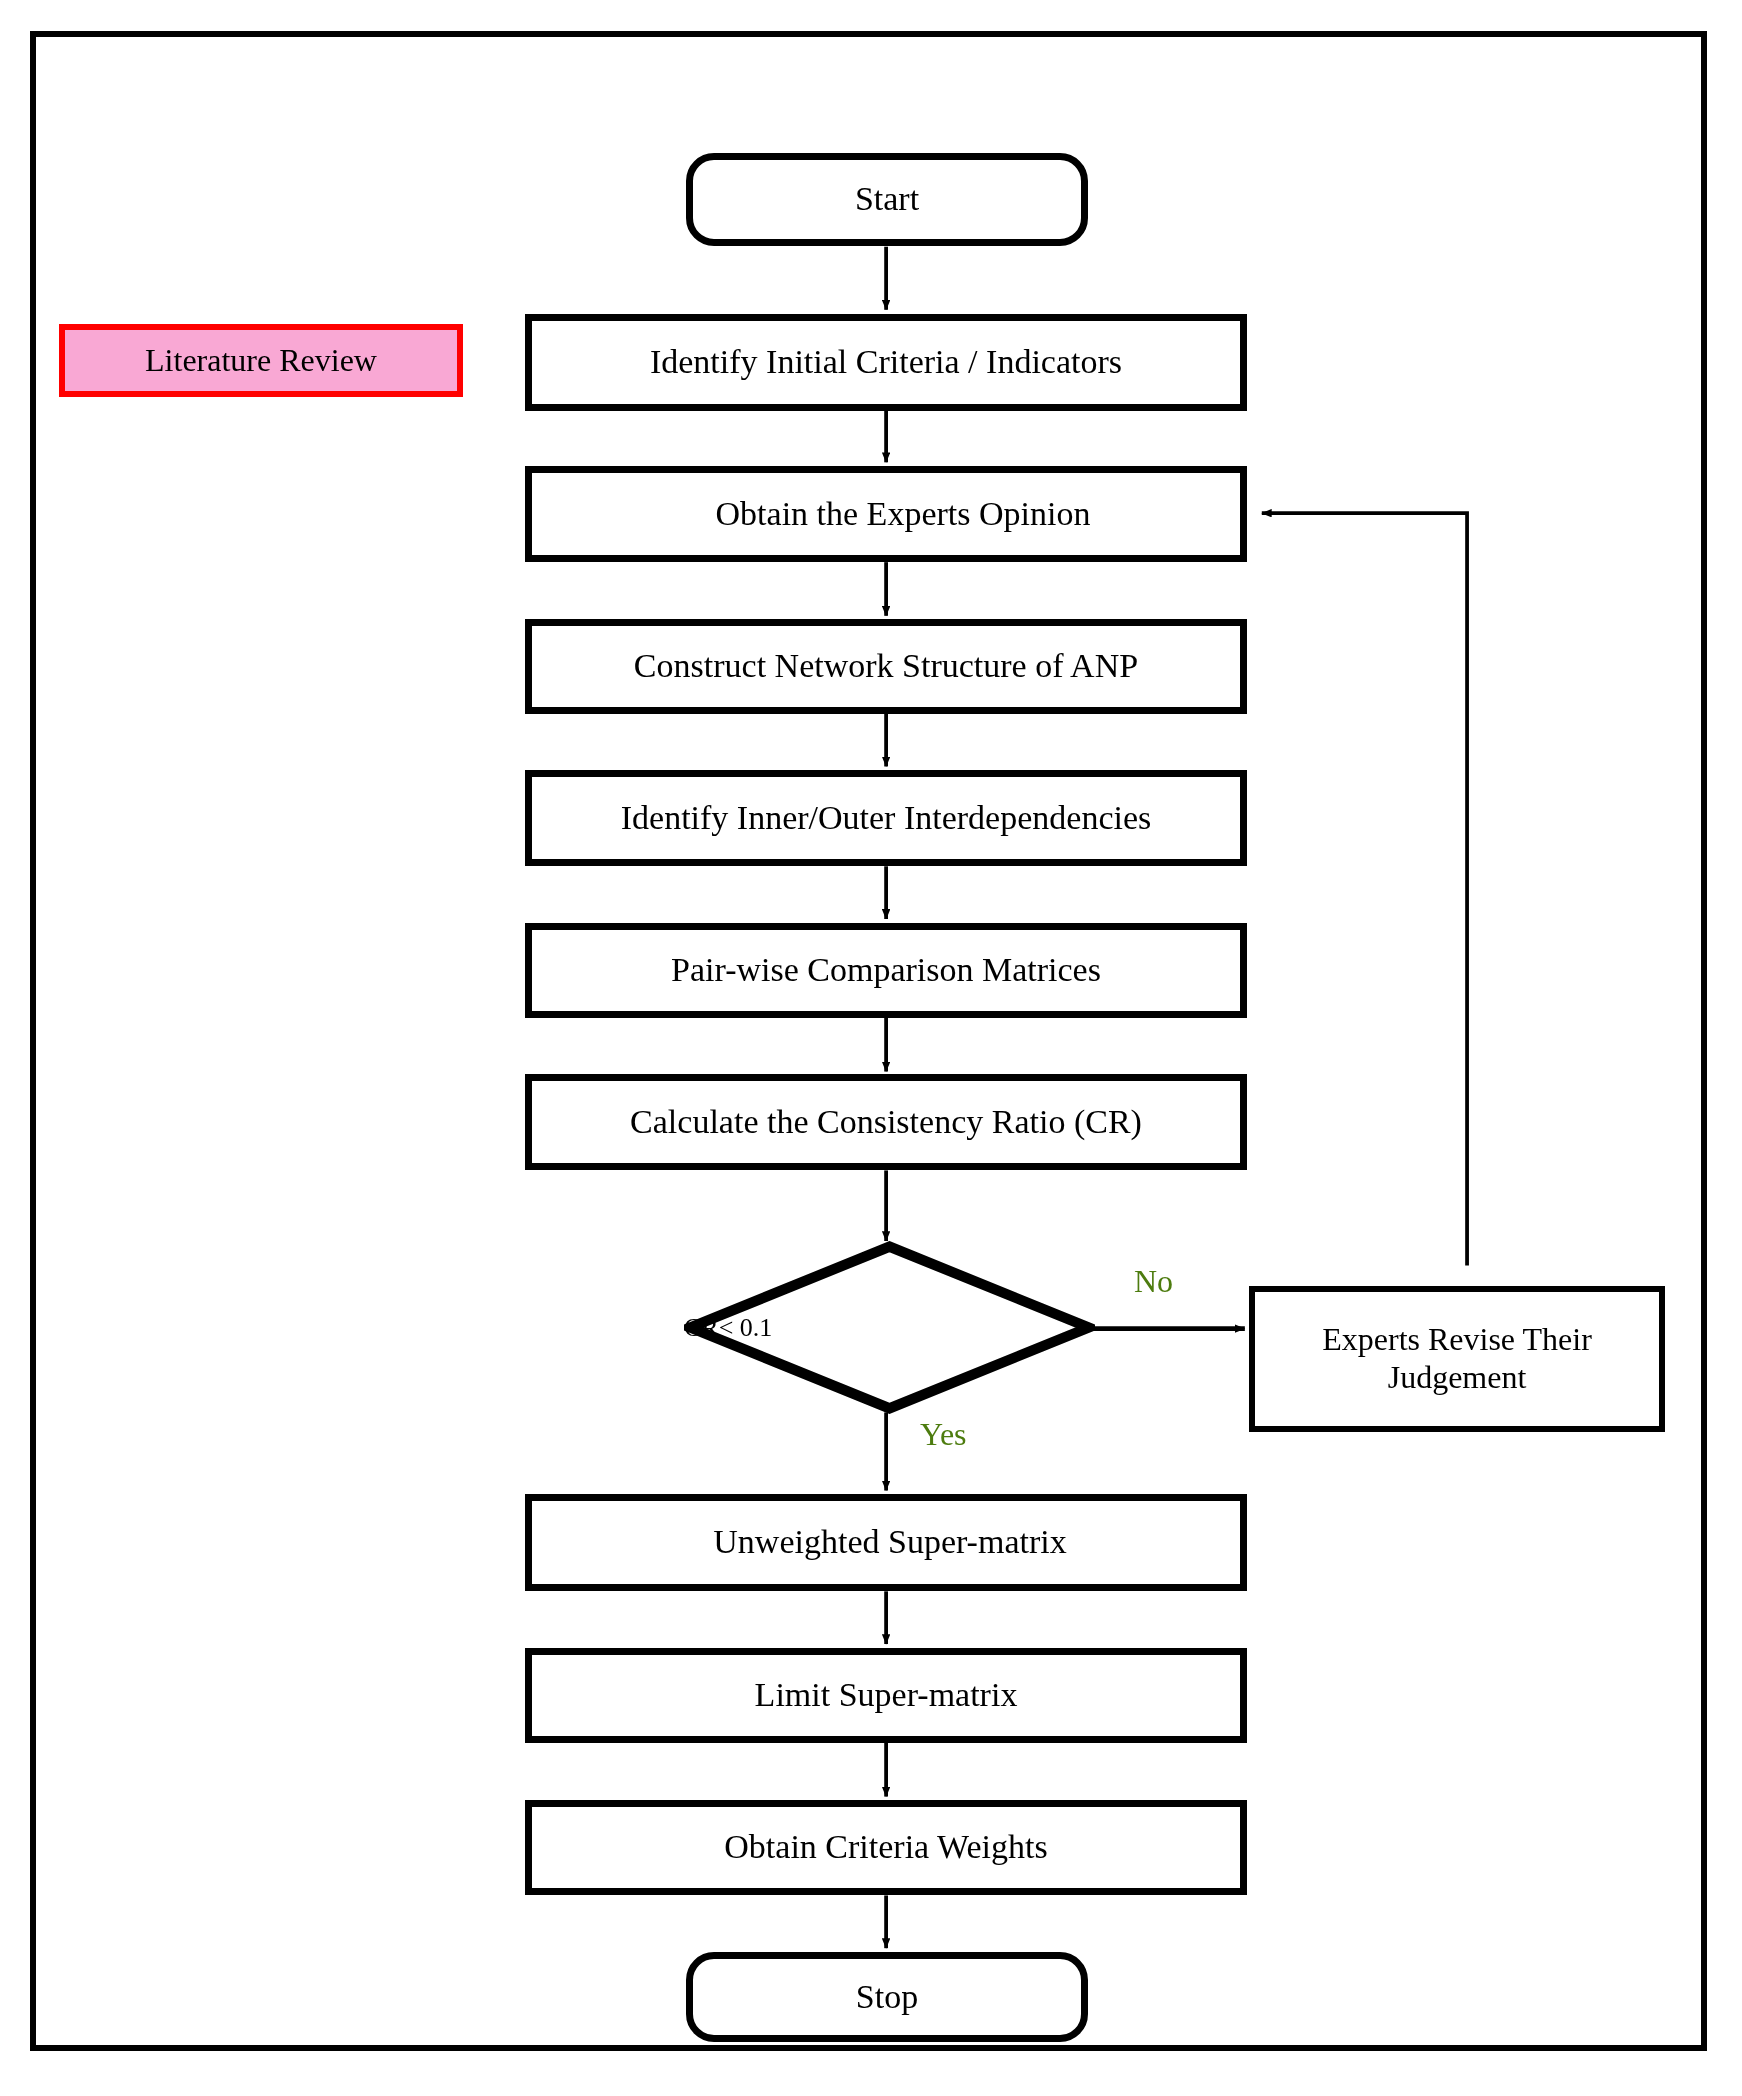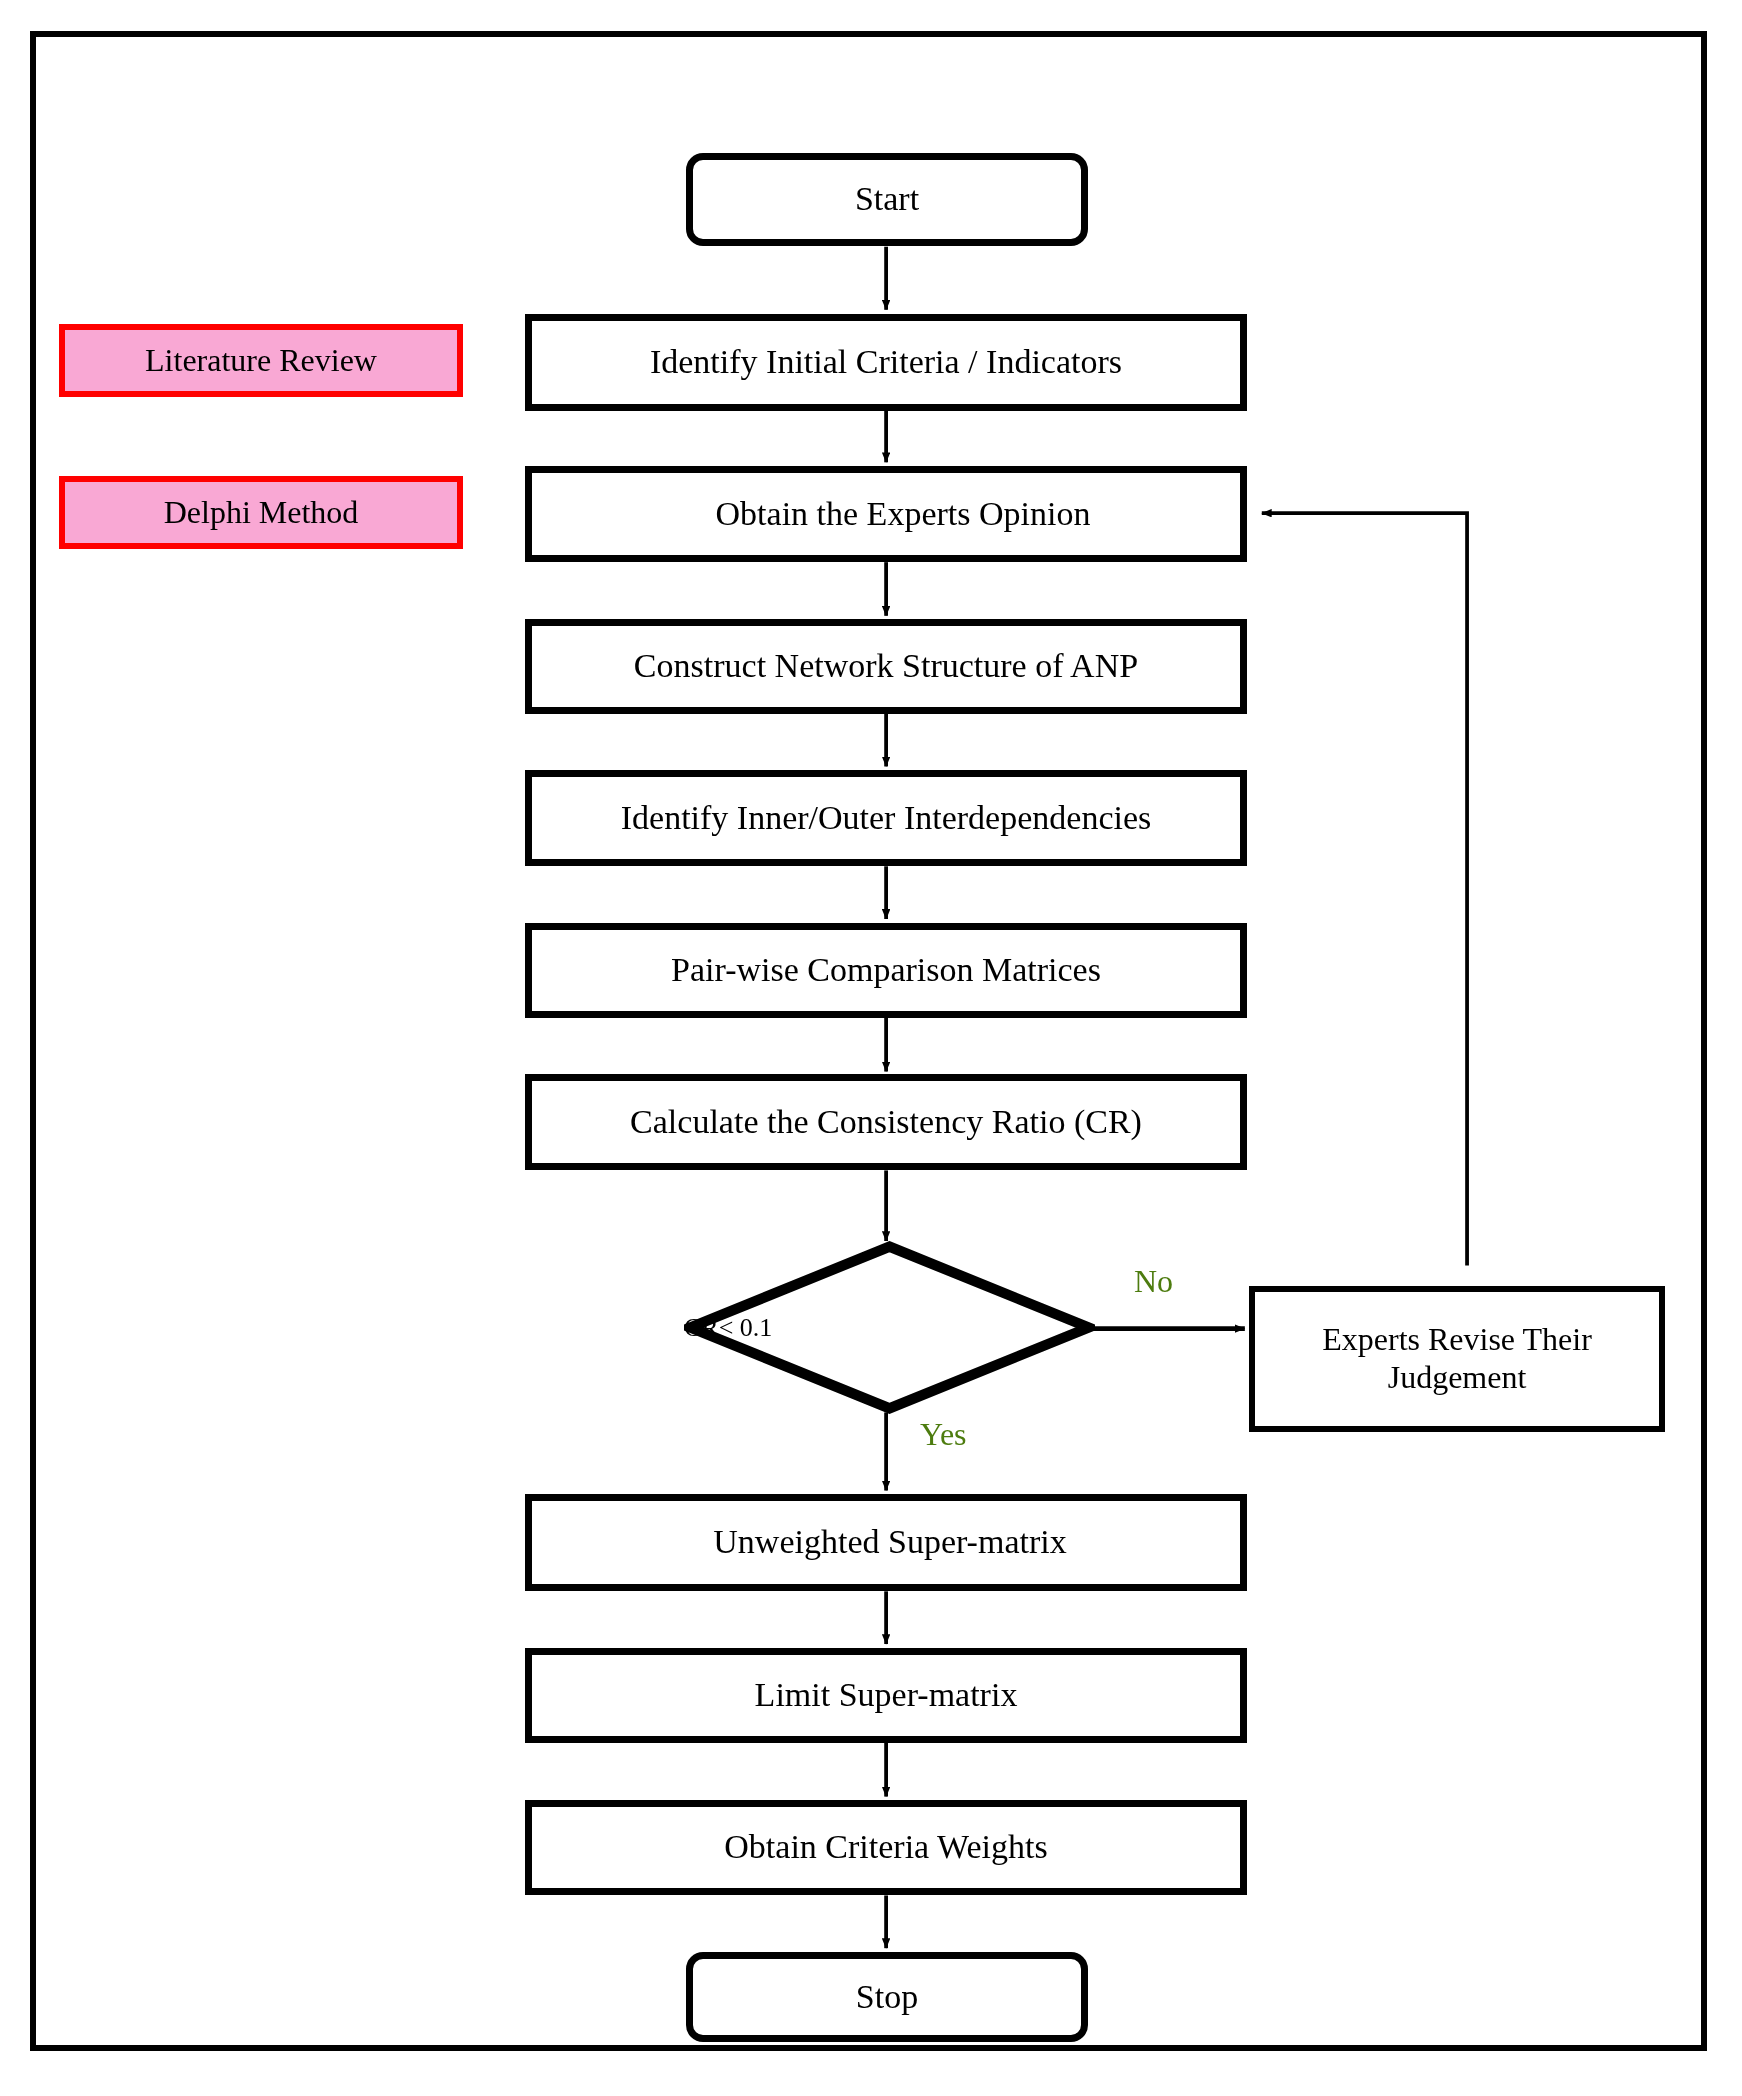--- a/index.html
+++ b/index.html
@@ -30,21 +30,21 @@
     background: #ffffff;
     display: flex;
     align-items: center;
     justify-content: center;
     text-align: center;
     color: #000000;
     line-height: 1.18;
   }
   .terminator {
     border: 7.5px solid #000000;
-    border-radius: 17px;
+    border-radius: 28px;
     font-size: 34px;
   }
   .process {
     border: 7.5px solid #000000;
     font-size: 34px;
   }
   .process-small {
     border: 6.6px solid #000000;
     font-size: 32px;
   }
@@ -119,23 +119,20 @@
 
     <line x1="941" y1="1851" x2="941" y2="1908" stroke="#000000" stroke-width="4" marker-end="url(#arrowhead)"></line>
 
     <line x1="941" y1="2013" x2="941" y2="2069" stroke="#000000" stroke-width="4" marker-end="url(#arrowhead)"></line>
   </svg>
 
   <div class="node tagbox" style="left:59px; top:324px; width:404px; height:73px;">
     <span>Literature Review</span>
   </div>
 
-  <div class="node tagbox" style="left:59px; top:476px; width:404px; height:73px;">
-    <span>Delphi Method</span>
-  </div>
 
   <div class="node terminator" style="left:686px; top:153px; width:402px; height:93px;">
     <span>Start</span>
   </div>
 
   <div class="node process" style="left:525px; top:314px; width:722px; height:97px;align-items:center;">
     <span>Identify Initial Criteria / Indicators</span>
   </div>
 
   <div class="node process" style="left:525px; top:466px; width:722px; height:96px;padding-left:34px;">

